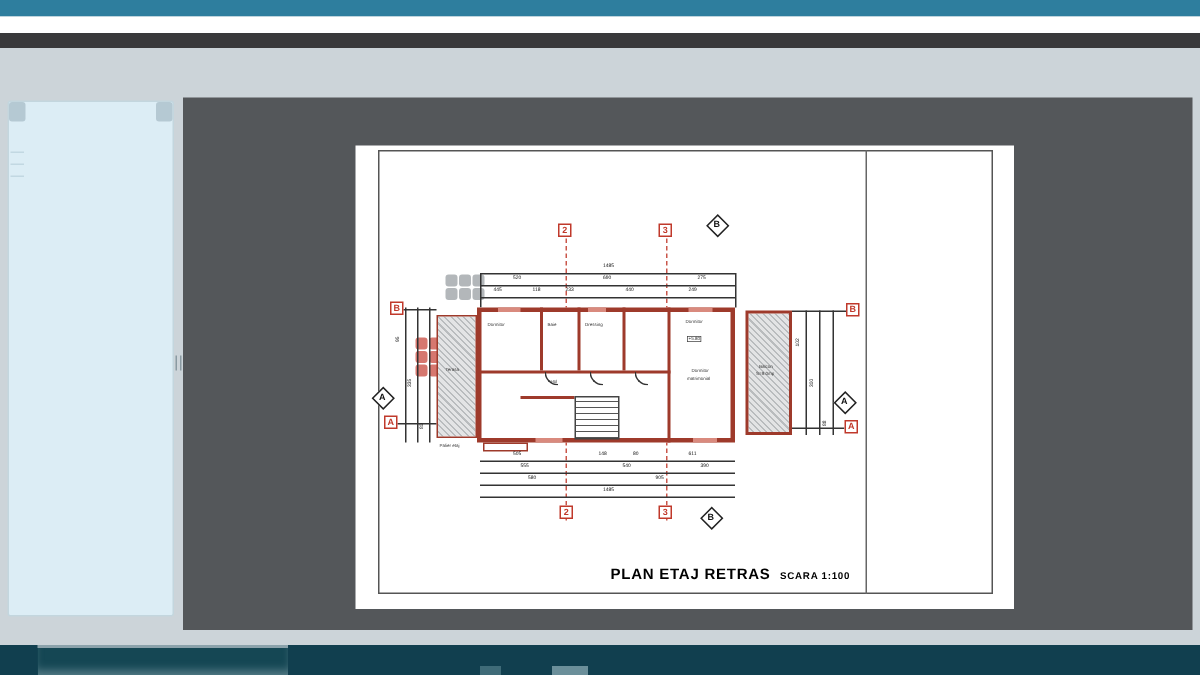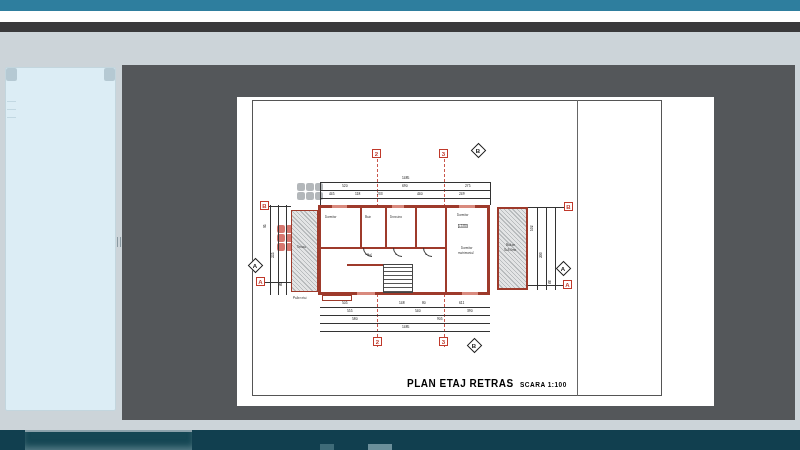--- a/index.html
+++ b/index.html
@@ -19,21 +19,21 @@
   .corner-mark.left{left:0;top:0;}
   .corner-mark.right{right:0;top:0;}
   .faint-line{position:absolute;left:1px;width:9px;height:1px;background:#c2d8e2;}
   .splitter{position:absolute;left:117px;top:237px;width:4px;height:10px;
             border-left:1px solid #8a9aa2;border-right:1px solid #8a9aa2;}
 
   
   .canvas{position:absolute;left:122px;top:65px;width:673px;height:355px;background:#54575a;}
 
   
-  .sheet{position:absolute;left:115px;top:32px;width:477px;height:309px;background:#ffffff;}
+  .sheet{position:absolute;left:115px;top:32px;width:439px;height:309px;background:#ffffff;}
   .frame{position:absolute;left:15px;top:3px;width:410px;height:296px;border:1px solid #555;}
   .divider{position:absolute;left:340px;top:3px;width:1px;height:296px;background:#666;}
 
   
   .wall-outer{position:absolute;left:81px;top:108px;width:172px;height:90px;
               border:3px solid #9e3a2b;background:#fff;}
   .wall{position:absolute;background:#9e3a2b;}
   .win{position:absolute;background:#d98a7e;}
   .terrace{position:absolute;background:
       repeating-linear-gradient(45deg,#e3e4e5 0 2px,#b9bcbe 2px 3px);}

